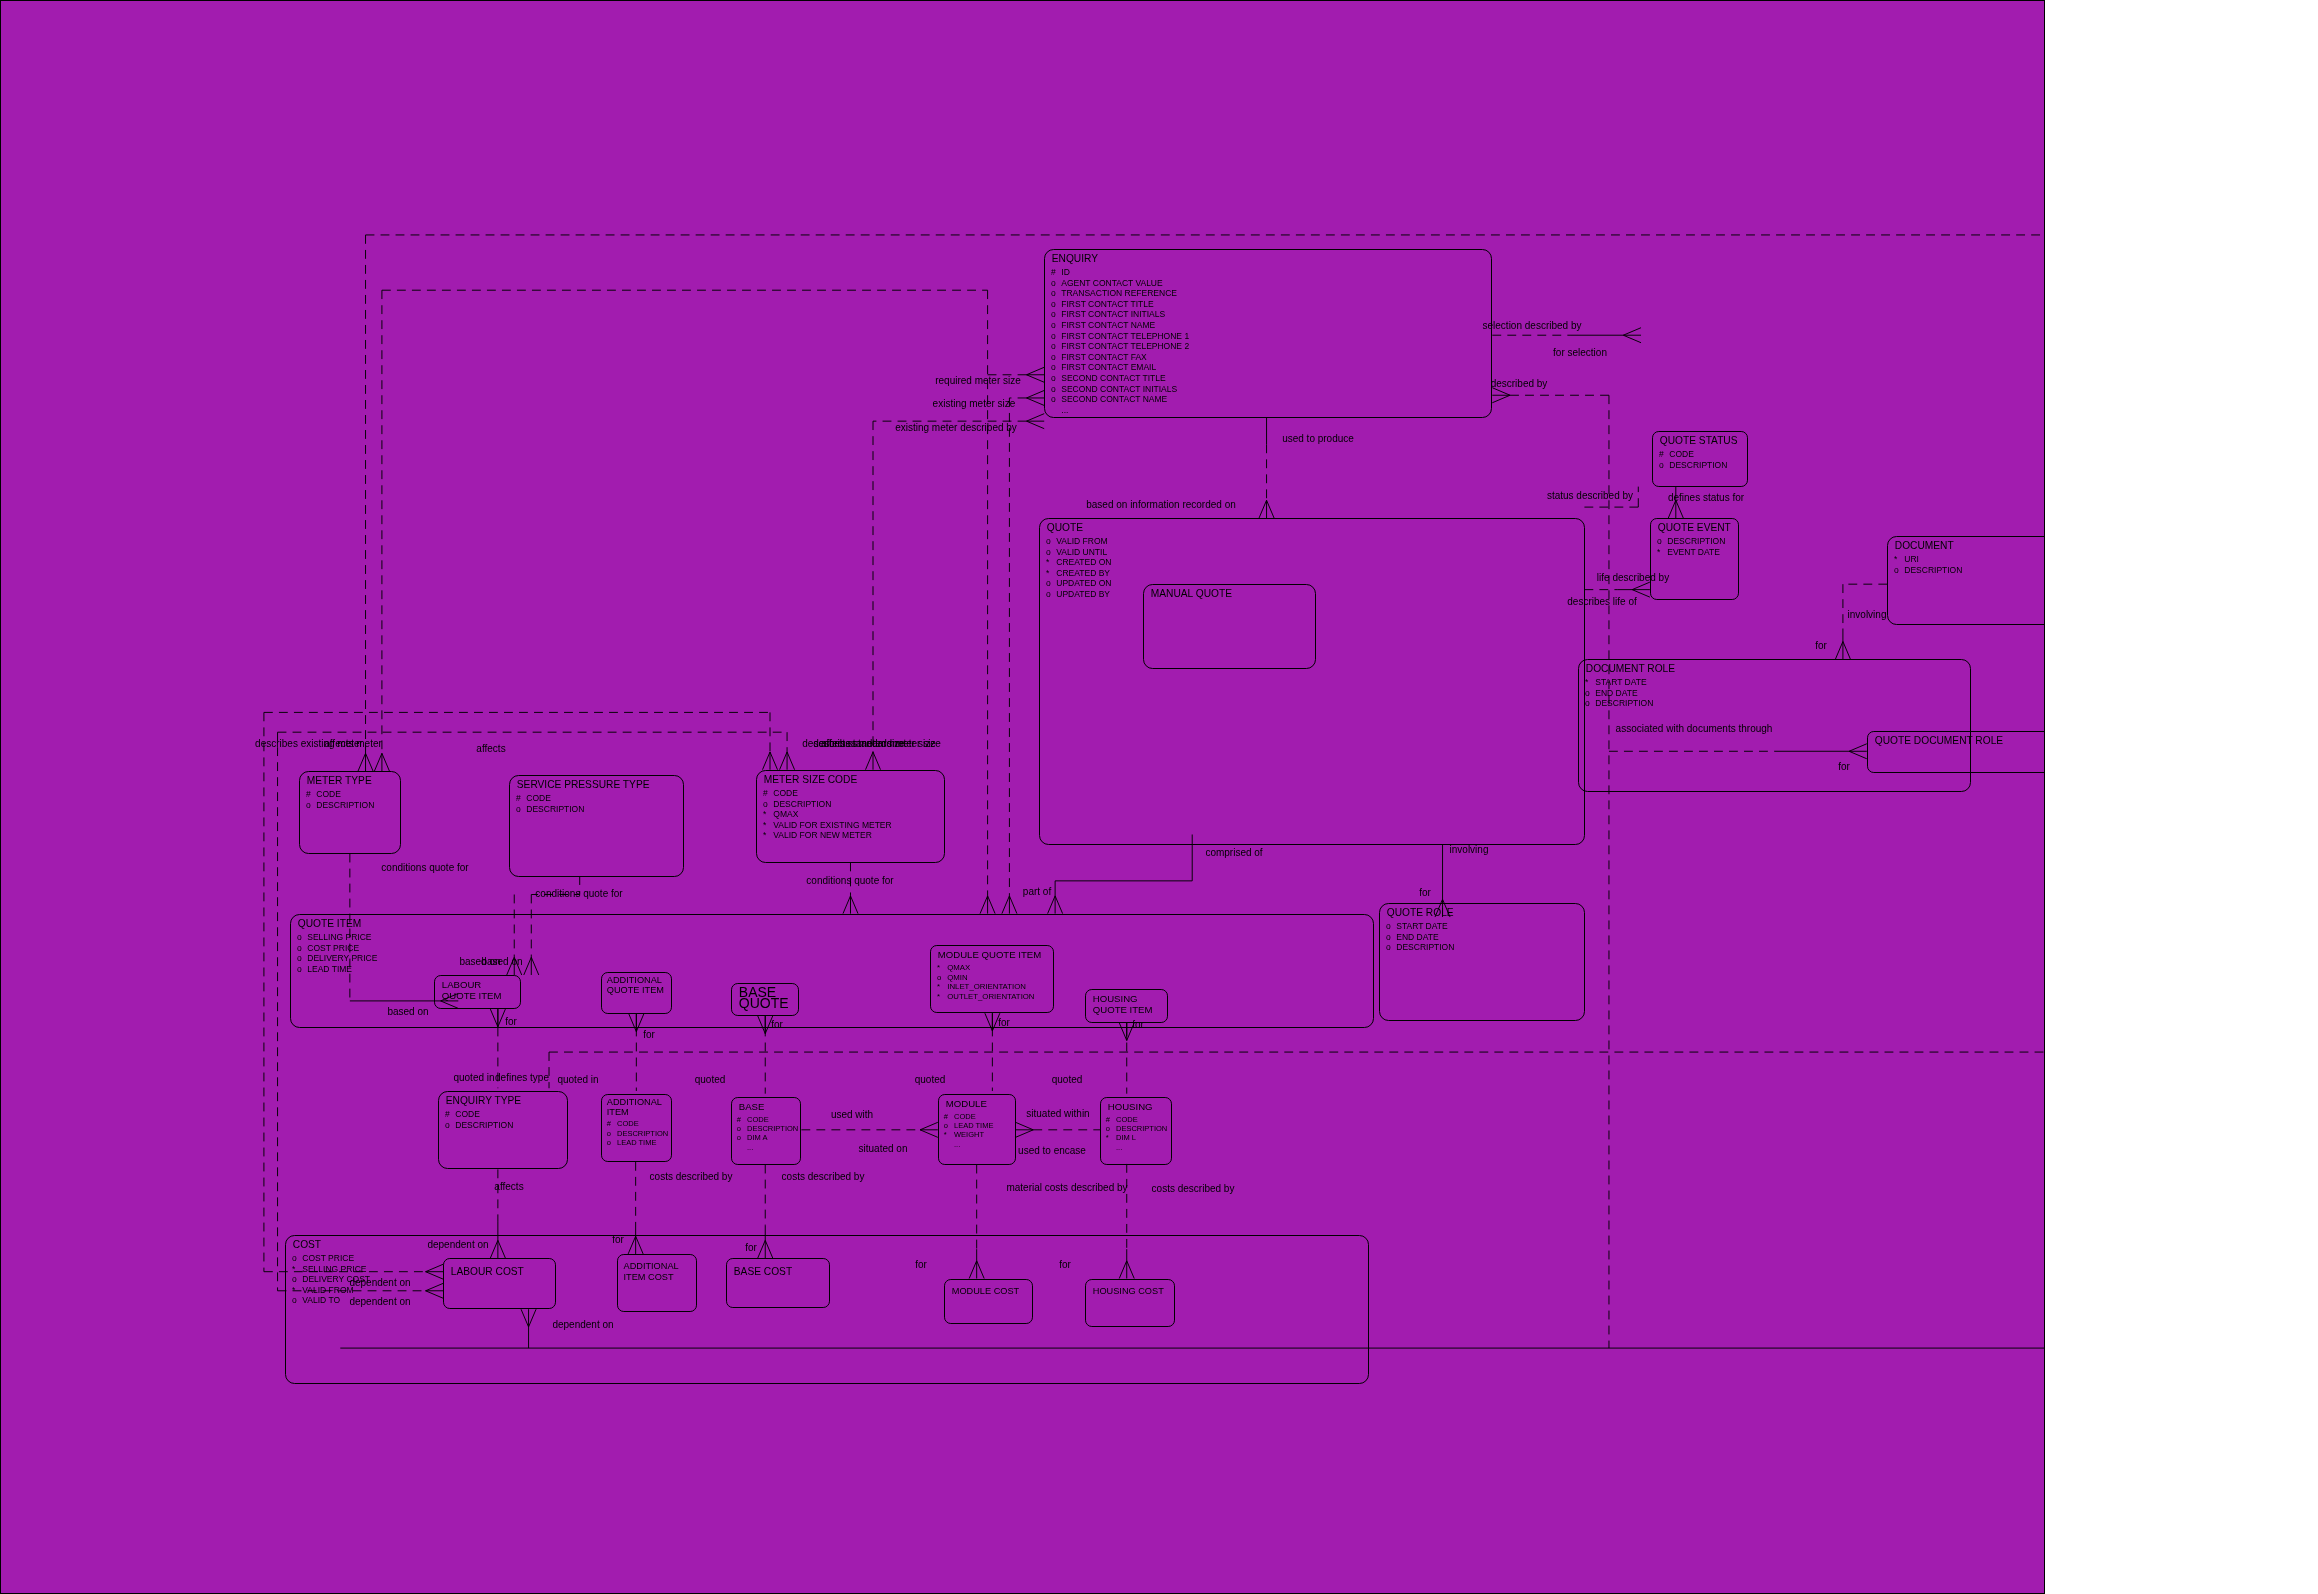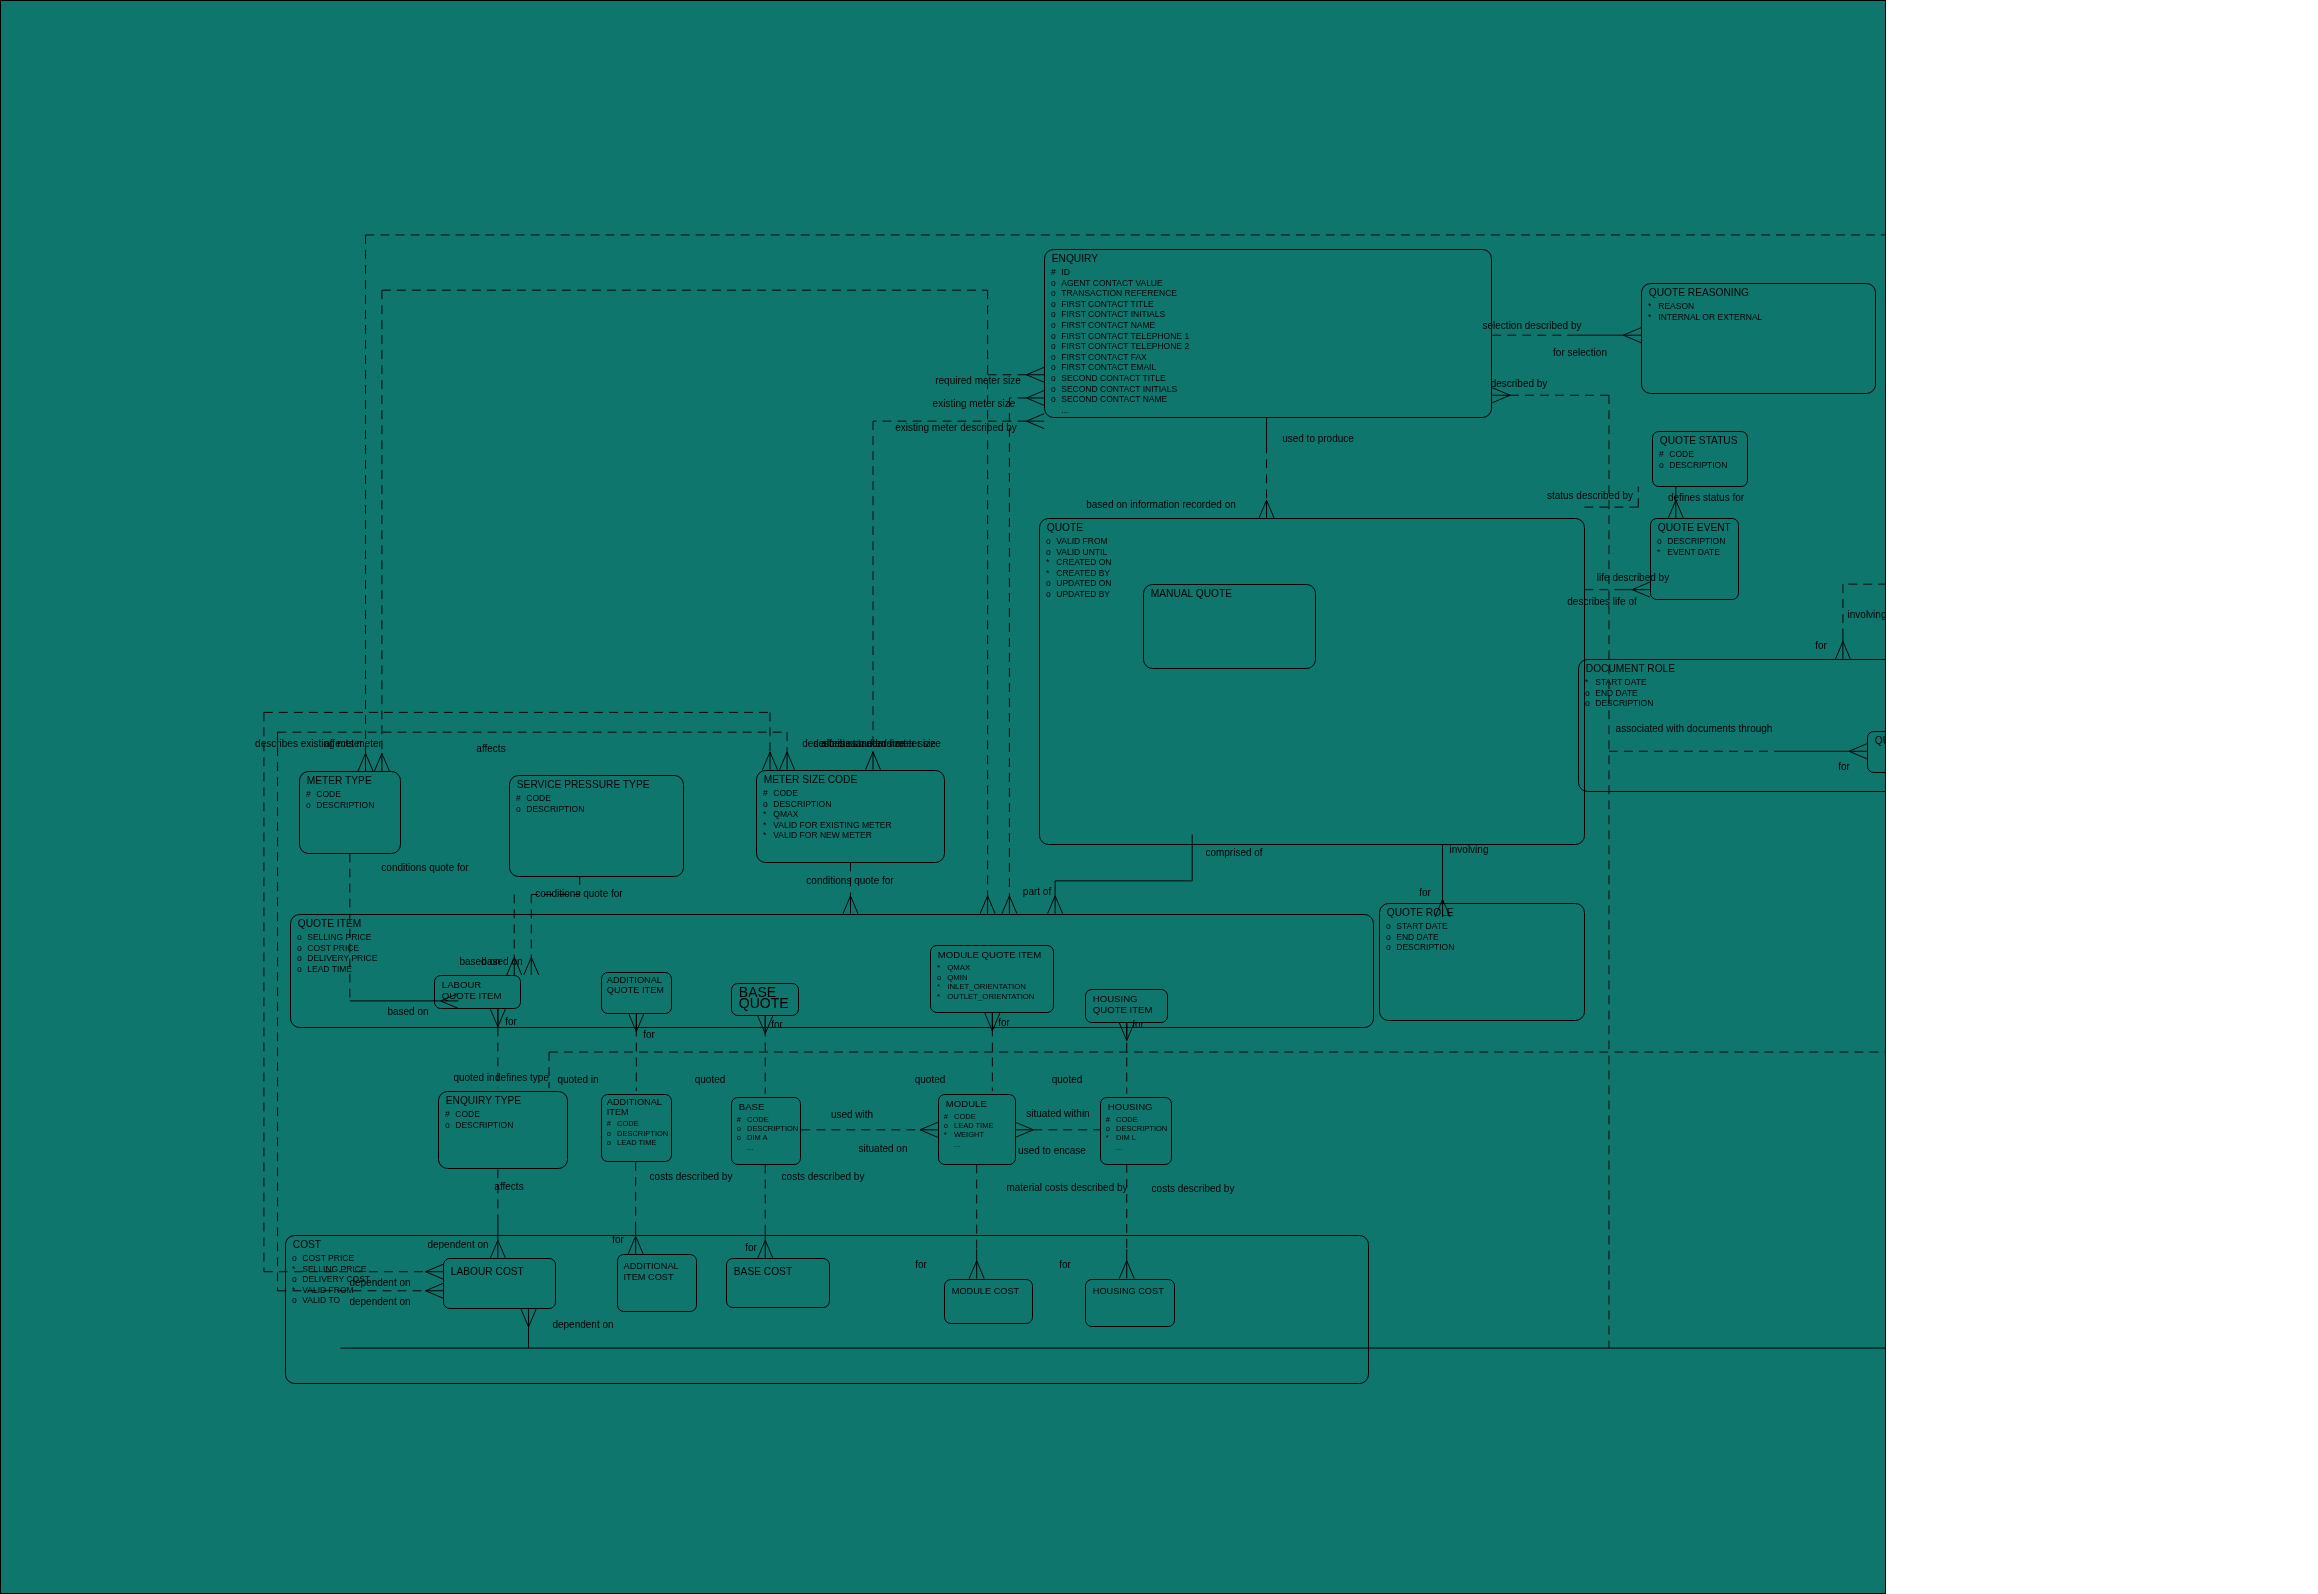--- a/index.html
+++ b/index.html
@@ -1,16 +1,16 @@
 <!DOCTYPE html>
 <html style="font-size:11px"><head>
 <meta charset="utf-8">
 <style>
   html,body{margin:0;padding:0;background:#fff;font-family:"Liberation Sans",sans-serif;}
-  #canvas{position:relative;width:1886px;height:1594px;background:#0f766e;border:1.4px solid #000;box-sizing:border-box;overflow:hidden;}
+  #canvas{position:relative;width:2045px;height:1594px;background:#a21caf;border:1.4px solid #000;box-sizing:border-box;overflow:hidden;}
   .ent{position:absolute;border:1px solid #000;border-radius:9.6px;background:transparent;color:#000;box-sizing:border-box;}
   .ent.sm{border-radius:6.8px;}
   .et{font-size:10.2px;padding:3.4px 4.1px 0 6.8px;white-space:pre-line;line-height:11.6px;}
   .attrs{padding:2px 2.7px 0 6.1px;font-size:8.5px;line-height:10.6px;white-space:nowrap;}
   .attr .m{display:inline-block;width:10.2px;}
   .lbl{position:absolute;transform:translate(-50%,-50%);font-size:10px;color:#000;white-space:nowrap;}
   #wires{position:absolute;left:0;top:0;pointer-events:none;}
   .ln{fill:none;stroke:#000;stroke-width:1.4;}
   .d{stroke-dasharray:13 9;}
 </style>
@@ -201,27 +201,20 @@
         <div class="attr"><span class="m">o</span><span class="t">FIRST CONTACT TELEPHONE 1</span></div>
         <div class="attr"><span class="m">o</span><span class="t">FIRST CONTACT TELEPHONE 2</span></div>
         <div class="attr"><span class="m">o</span><span class="t">FIRST CONTACT FAX</span></div>
         <div class="attr"><span class="m">o</span><span class="t">FIRST CONTACT EMAIL</span></div>
         <div class="attr"><span class="m">o</span><span class="t">SECOND CONTACT TITLE</span></div>
         <div class="attr"><span class="m">o</span><span class="t">SECOND CONTACT INITIALS</span></div>
         <div class="attr"><span class="m">o</span><span class="t">SECOND CONTACT NAME</span></div>
         <div class="attr"><span class="m"></span><span class="t">...</span></div>
       </div>
   </div>
-  <div class="ent" style="left:1640px;top:282px;width:235px;height:111px">
-    <div class="et">QUOTE REASONING</div>
-    <div class="attrs">
-        <div class="attr"><span class="m">*</span><span class="t">REASON</span></div>
-        <div class="attr"><span class="m">*</span><span class="t">INTERNAL OR EXTERNAL</span></div>
-      </div>
-  </div>
   <div class="ent sm" style="left:1651px;top:430px;width:96px;height:56px">
     <div class="et">QUOTE STATUS</div>
     <div class="attrs">
         <div class="attr"><span class="m">#</span><span class="t">CODE</span></div>
         <div class="attr"><span class="m">o</span><span class="t">DESCRIPTION</span></div>
       </div>
   </div>
   <div class="ent sm" style="left:1649px;top:517px;width:89px;height:82px">
     <div class="et">QUOTE EVENT</div>
     <div class="attrs">

